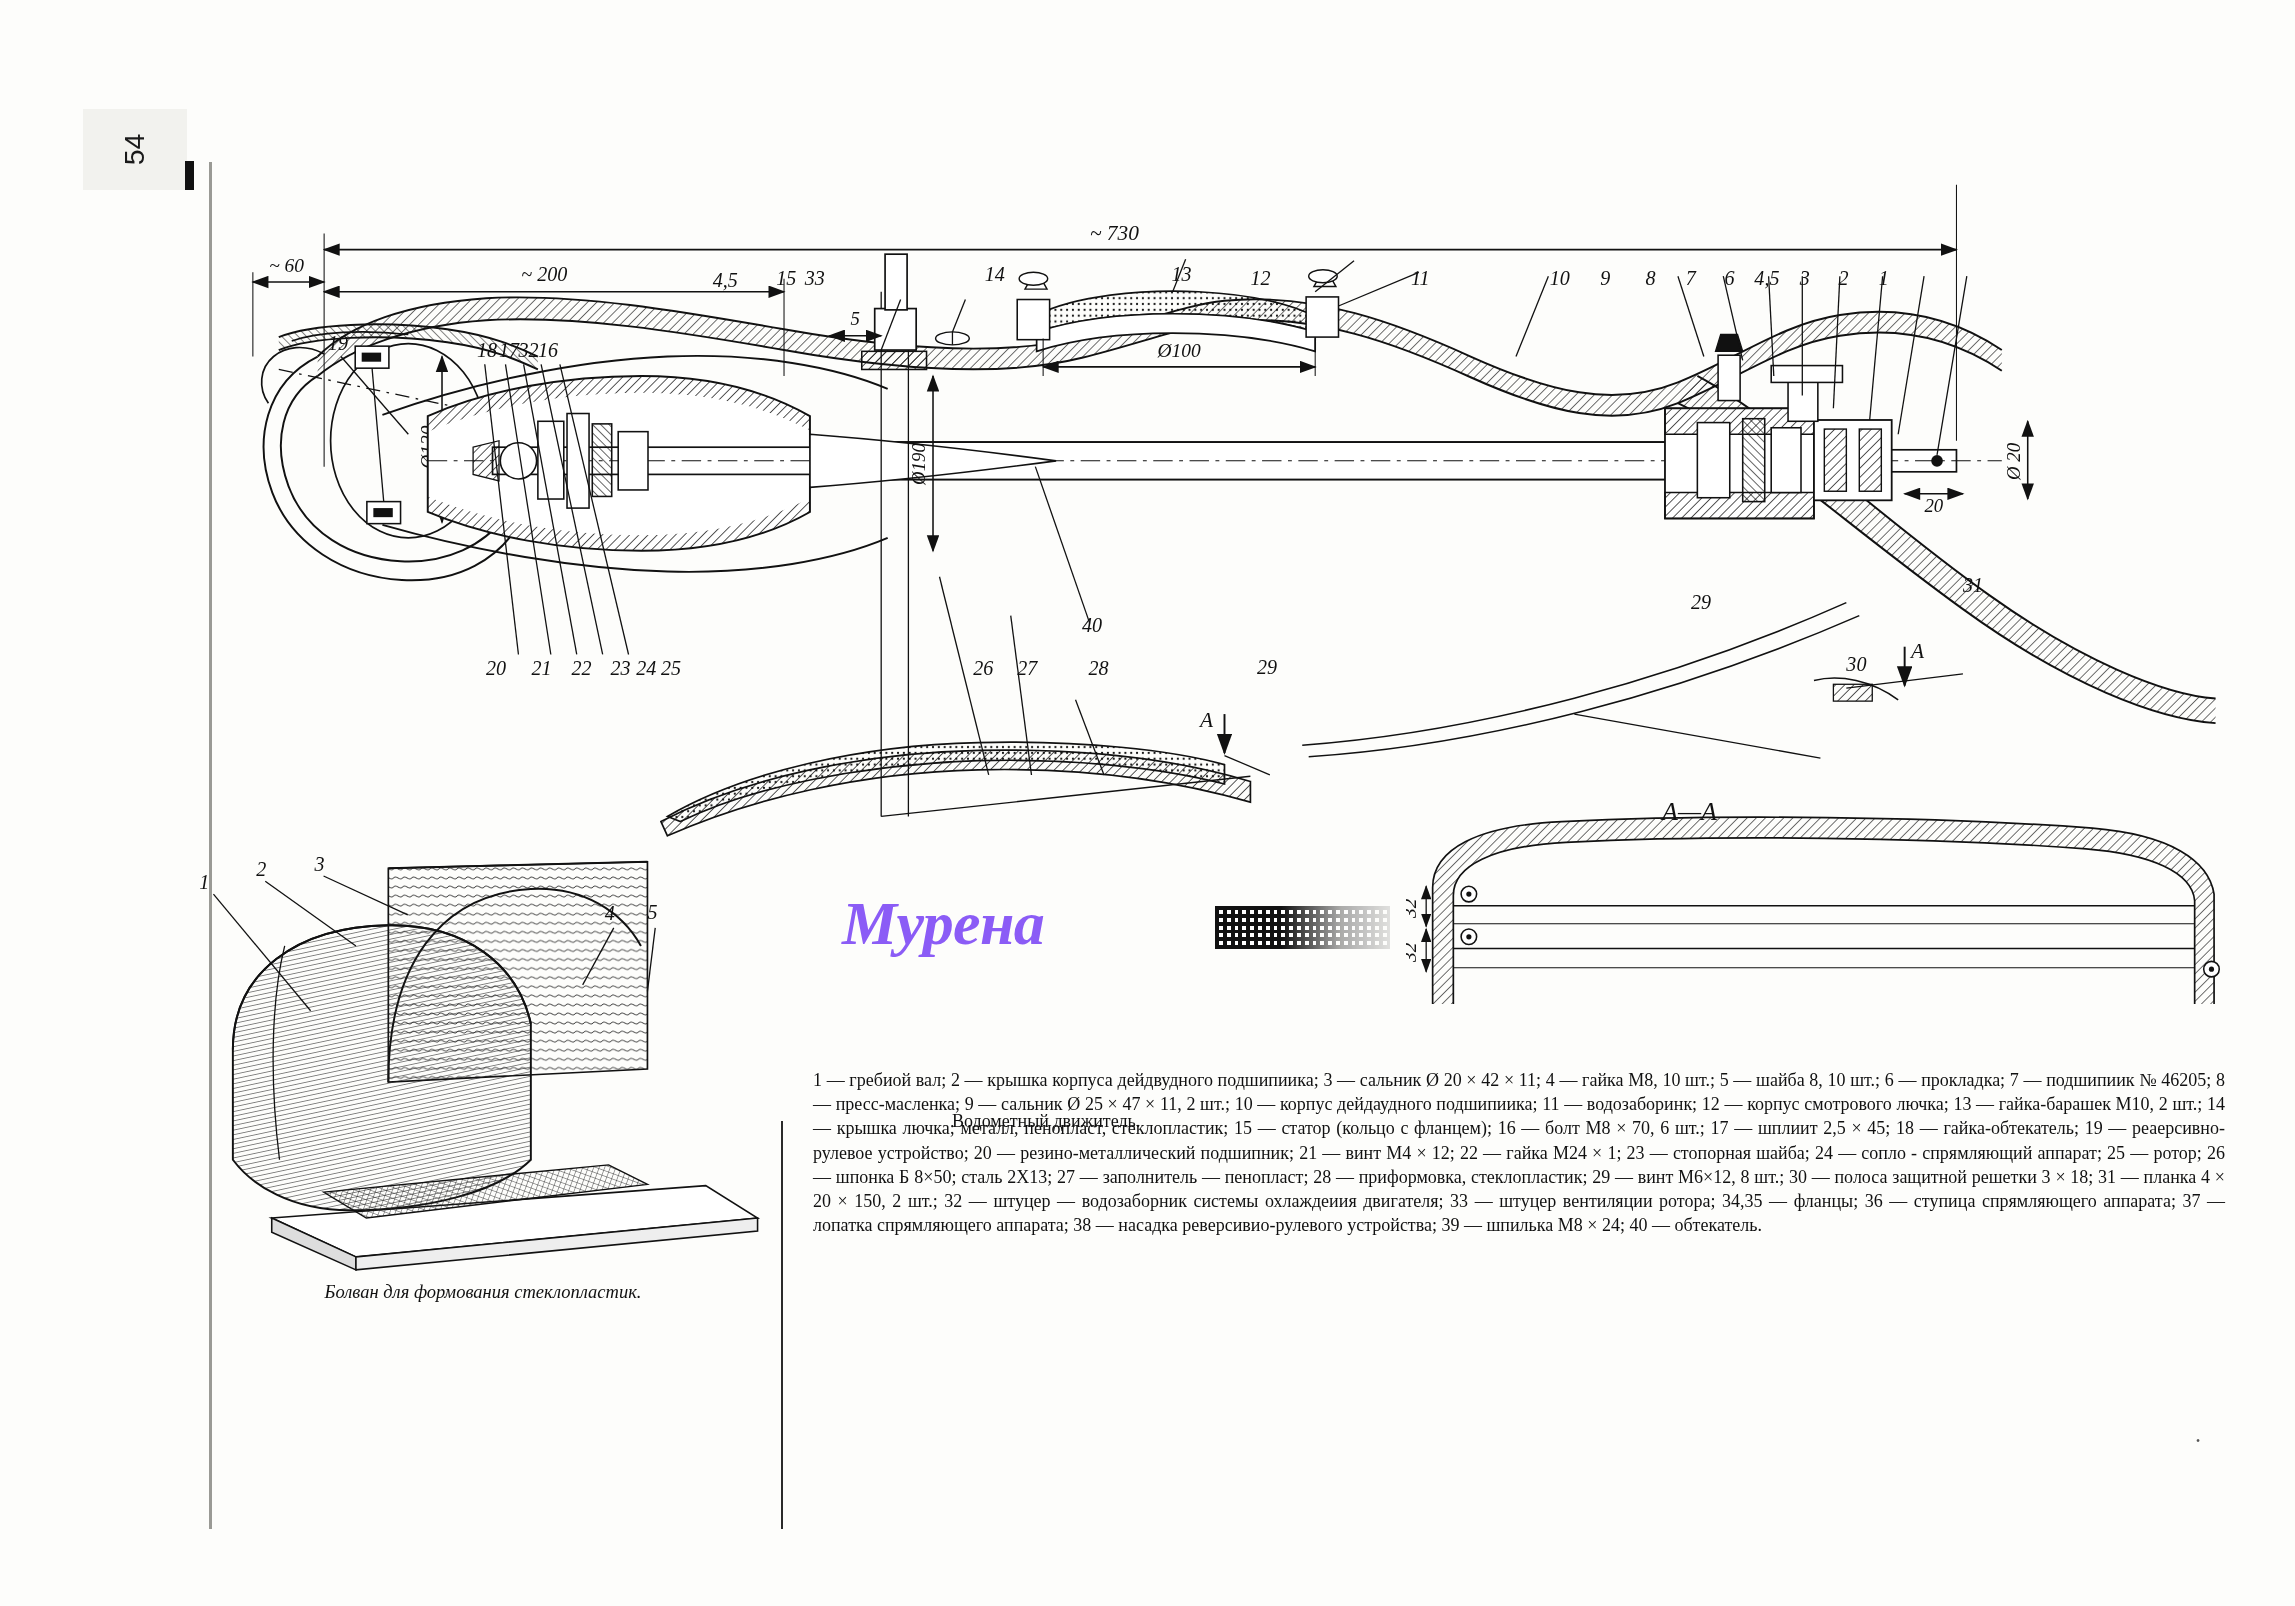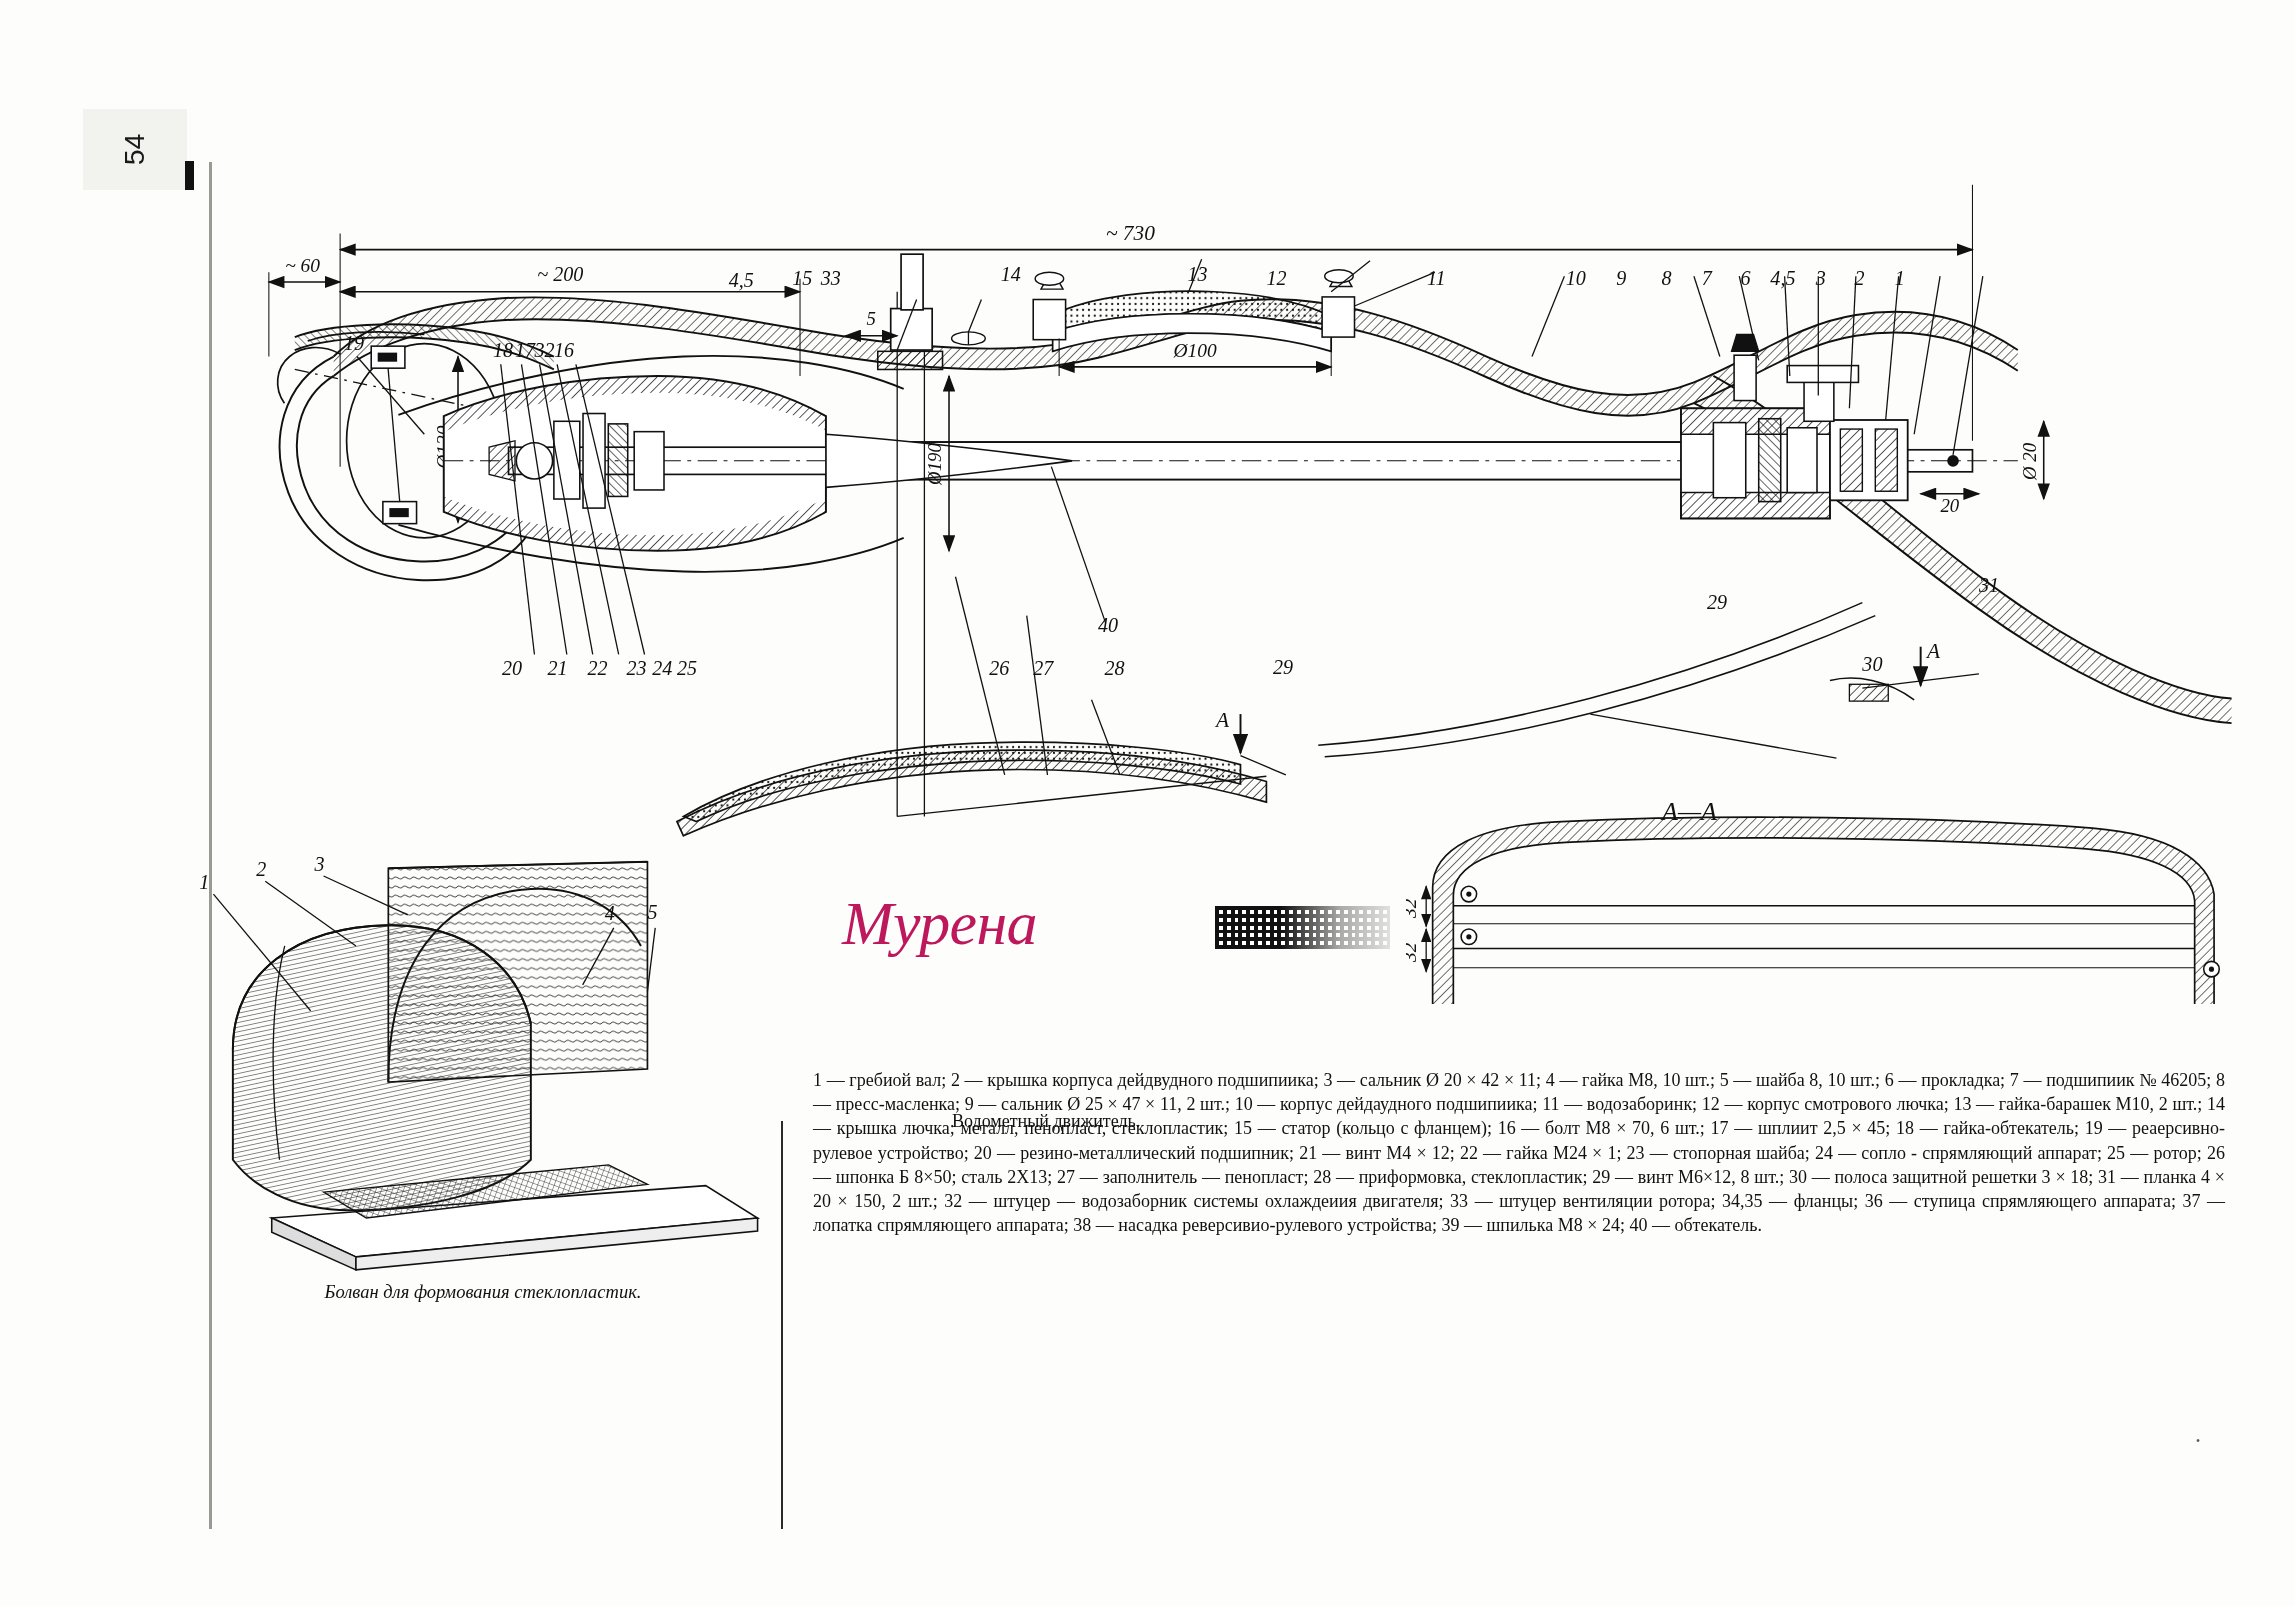--- a/index.html
+++ b/index.html
@@ -9,37 +9,37 @@
   
   .page-num{position:absolute;left:83px;top:109px;width:104px;height:81px;background:#f2f2ee;
             display:flex;align-items:center;justify-content:center;}
   .page-num span{transform:rotate(-90deg);font-size:28.5px;font-family:"Liberation Sans",sans-serif;color:#1a1a1a;}
   .bar-mark{position:absolute;left:185px;top:161px;width:9px;height:28.5px;background:#111;}
 
   
   .rule-v{position:absolute;left:209px;top:162px;width:3.2px;height:1367px;background:#9a9a95;}
 
   
-  .drawing{position:absolute;left:230px;top:162px;width:2021px;height:687px;}
+  .drawing{position:absolute;left:214px;top:162px;width:2021px;height:687px;}
   .drawing svg{display:block;}
 
   
   .mold{position:absolute;left:194px;top:855px;width:583px;height:454px;}
 
   
   .cap-mold{position:absolute;left:214px;top:1280px;width:538px;font-size:17.5px;line-height:1.32;text-align:justify;}
   .cap-mold .t{font-style:italic;font-size:18.5px;display:block;text-align:center;margin-bottom:3.9px;}
   .cap-mold .bodytxt{text-indent:0;}
 
   
   .rule-v2{position:absolute;left:781px;top:1121px;width:1.9px;height:408px;background:#2a2a2a;}
 
   
-  .logo{position:absolute;left:842px;top:888px;font-family:"Liberation Serif",serif;font-weight:normal;font-style:italic;
-        font-size:62px;letter-spacing:-0.6px;color:#be185d;}
+  .logo{position:absolute;left:842px;top:888px;font-family:"Liberation Serif",serif;font-weight:bold;font-style:italic;
+        font-size:62px;letter-spacing:-0.6px;color:#8b5cf6;}
   .logo-bar{position:absolute;left:1215px;top:906px;width:175px;height:43px;
     background:
       repeating-linear-gradient(90deg,#111 0 3.9px,transparent 3.9px 7.8px),
       repeating-linear-gradient(0deg,#111 0 3.9px,transparent 3.9px 7.8px);
     background-color:#fff;
     -webkit-mask-image:linear-gradient(90deg,#000 0%,#000 38%,rgba(0,0,0,.35) 72%,rgba(0,0,0,.12) 100%);
             mask-image:linear-gradient(90deg,#000 0%,#000 38%,rgba(0,0,0,.35) 72%,rgba(0,0,0,.12) 100%);
   }
 
   .subcap{position:absolute;left:952px;top:1079px;font-size:18px;margin-top:32px;}

